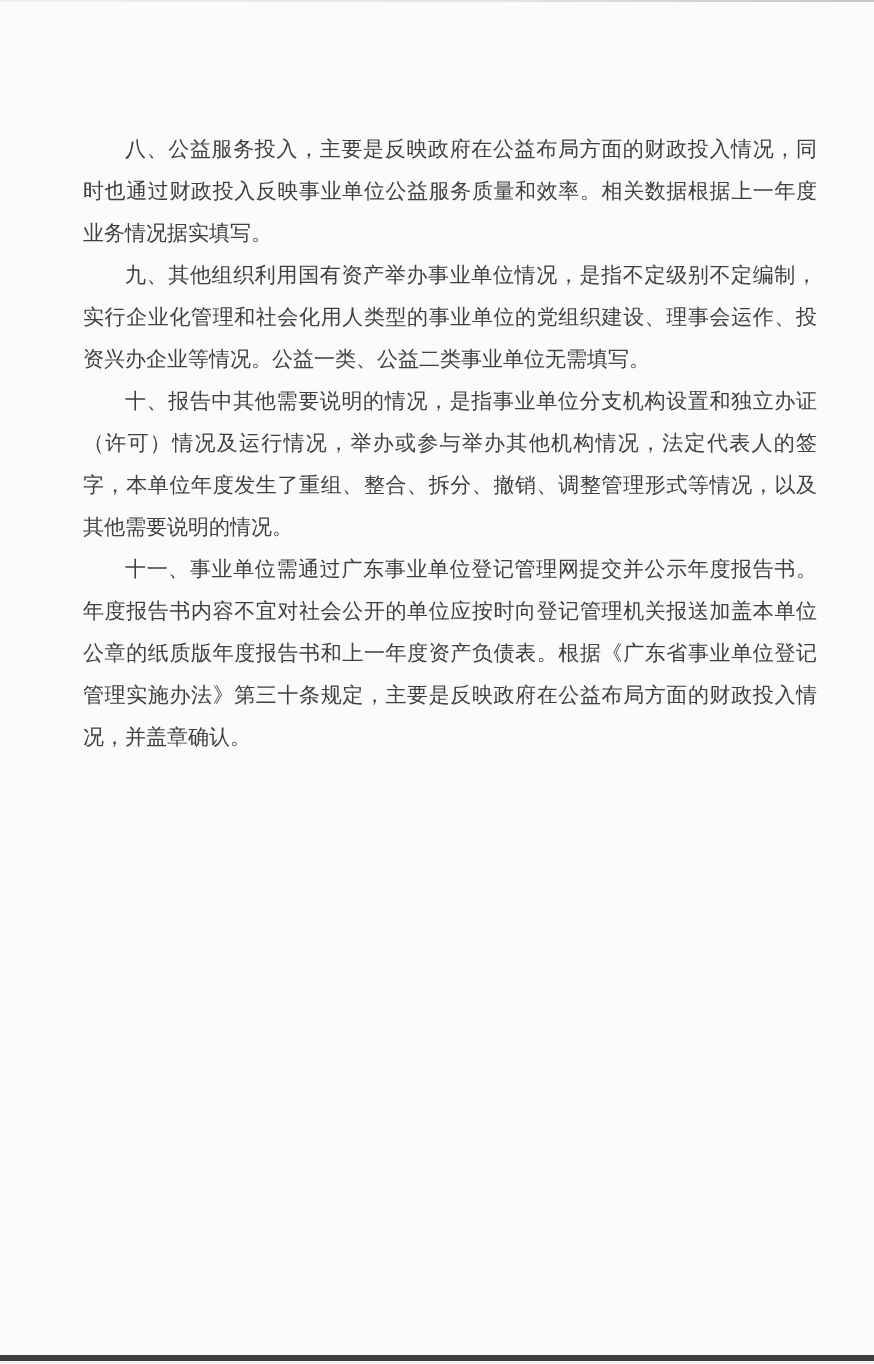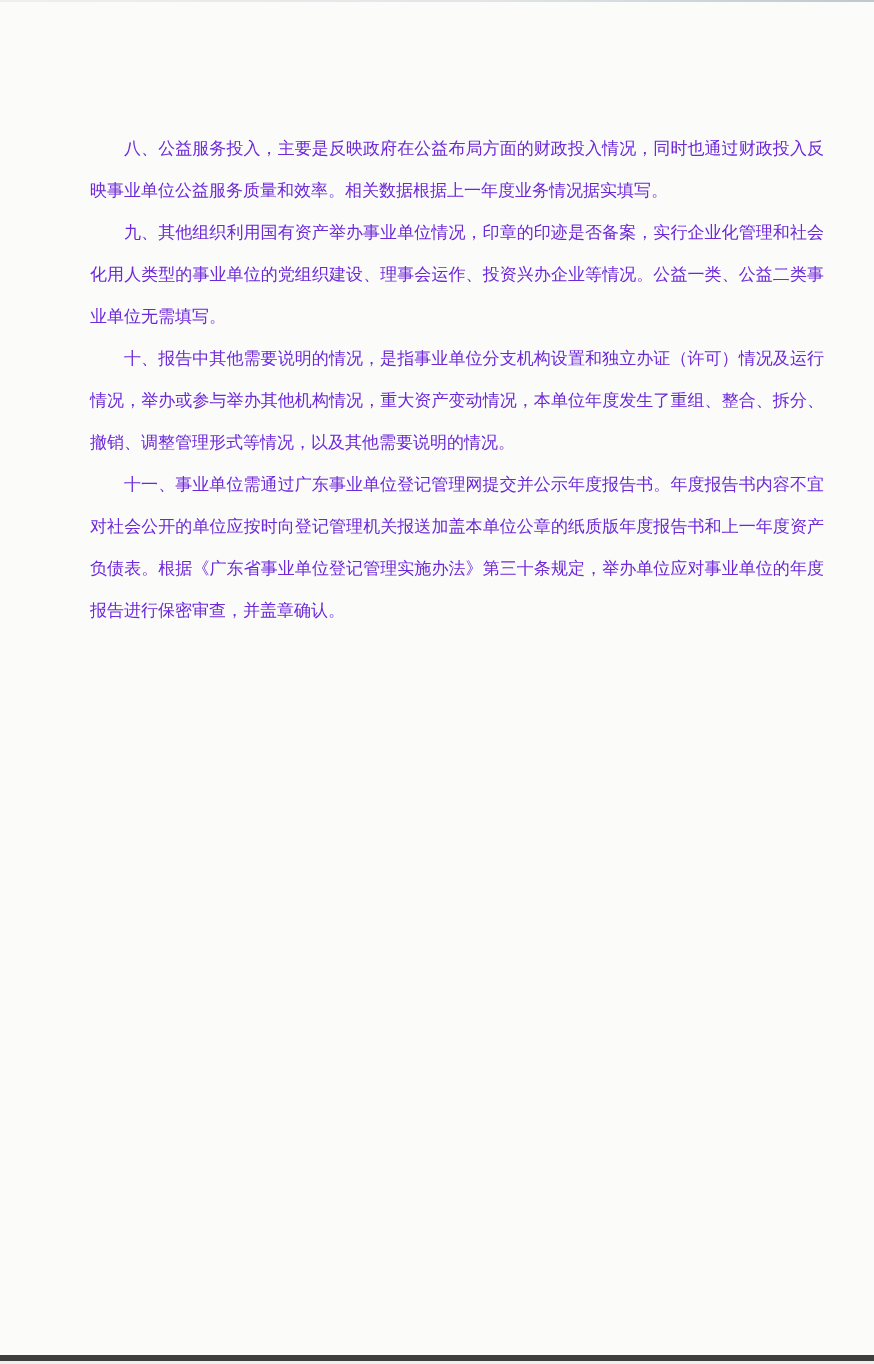--- a/index.html
+++ b/index.html
@@ -38,43 +38,43 @@
     position: absolute;
     left: 0;
     bottom: 0;
     width: 874px;
     height: 3px;
     background: #efefed;
   }
   .doc-body {
     position: absolute;
     top: 128px;
-    left: 90px;
+    left: 83px;
     width: 734px;
-    color: #6d28d9;
-    font-size: 17px;
+    color: #404040;
+    font-size: 21px;
     line-height: 42px;
     text-align: justify;
     text-justify: inter-ideograph;
   }
   .doc-body p {
     margin: 0;
     padding: 0;
     text-indent: 2em;
     word-break: break-all;
   }
 </style>
 </head>
 <body>
 
 <div class="page">
   <div class="scan-edge-top"></div>
 
   <div class="doc-body">
     <p>八、公益服务投入，主要是反映政府在公益布局方面的财政投入情况，同时也通过财政投入反映事业单位公益服务质量和效率。相关数据根据上一年度业务情况据实填写。</p>
-    <p>九、其他组织利用国有资产举办事业单位情况，印章的印迹是否备案，实行企业化管理和社会化用人类型的事业单位的党组织建设、理事会运作、投资兴办企业等情况。公益一类、公益二类事业单位无需填写。</p>
-    <p>十、报告中其他需要说明的情况，是指事业单位分支机构设置和独立办证（许可）情况及运行情况，举办或参与举办其他机构情况，重大资产变动情况，本单位年度发生了重组、整合、拆分、撤销、调整管理形式等情况，以及其他需要说明的情况。</p>
-    <p>十一、事业单位需通过广东事业单位登记管理网提交并公示年度报告书。年度报告书内容不宜对社会公开的单位应按时向登记管理机关报送加盖本单位公章的纸质版年度报告书和上一年度资产负债表。根据《广东省事业单位登记管理实施办法》第三十条规定，举办单位应对事业单位的年度报告进行保密审查，并盖章确认。</p>
+    <p>九、其他组织利用国有资产举办事业单位情况，是指不定级别不定编制，实行企业化管理和社会化用人类型的事业单位的党组织建设、理事会运作、投资兴办企业等情况。公益一类、公益二类事业单位无需填写。</p>
+    <p>十、报告中其他需要说明的情况，是指事业单位分支机构设置和独立办证（许可）情况及运行情况，举办或参与举办其他机构情况，法定代表人的签字，本单位年度发生了重组、整合、拆分、撤销、调整管理形式等情况，以及其他需要说明的情况。</p>
+    <p>十一、事业单位需通过广东事业单位登记管理网提交并公示年度报告书。年度报告书内容不宜对社会公开的单位应按时向登记管理机关报送加盖本单位公章的纸质版年度报告书和上一年度资产负债表。根据《广东省事业单位登记管理实施办法》第三十条规定，主要是反映政府在公益布局方面的财政投入情况，并盖章确认。</p>
   </div>
 
   <div class="scan-edge-bottom-under"></div>
   <div class="scan-edge-bottom"></div>
 </div>
 
 </body></html>

